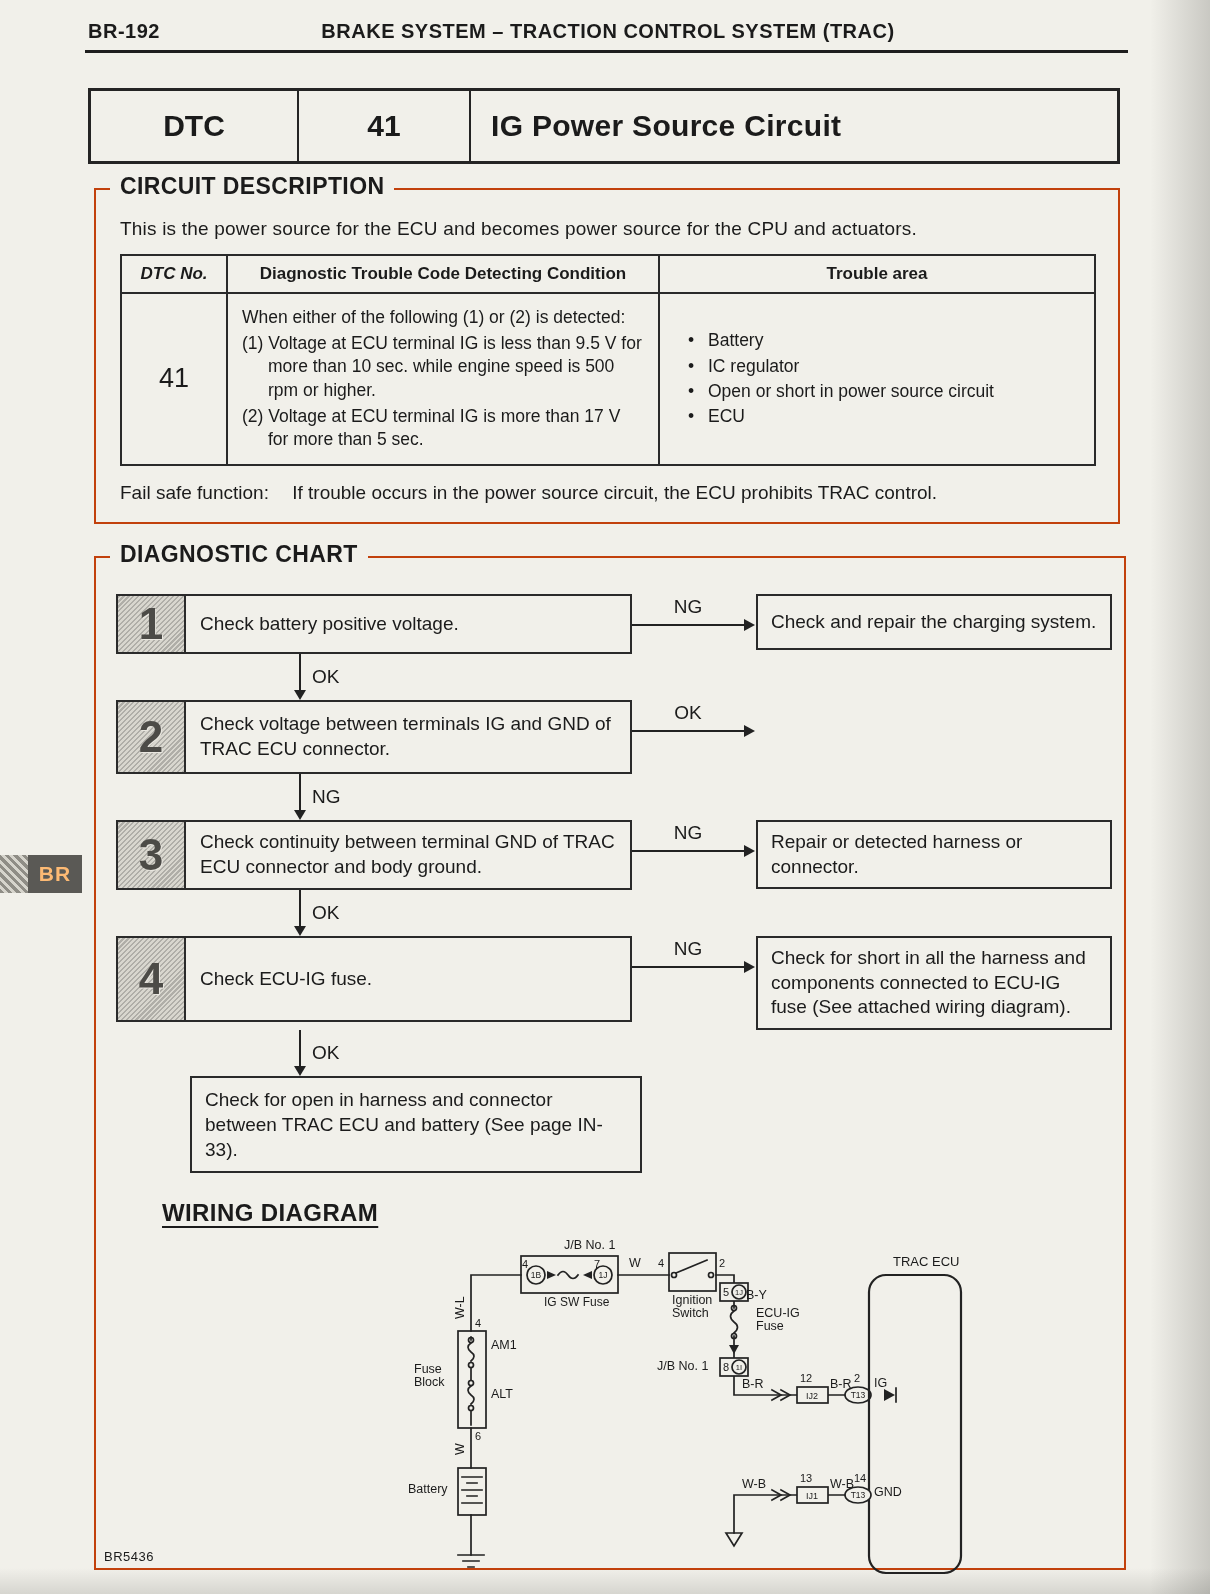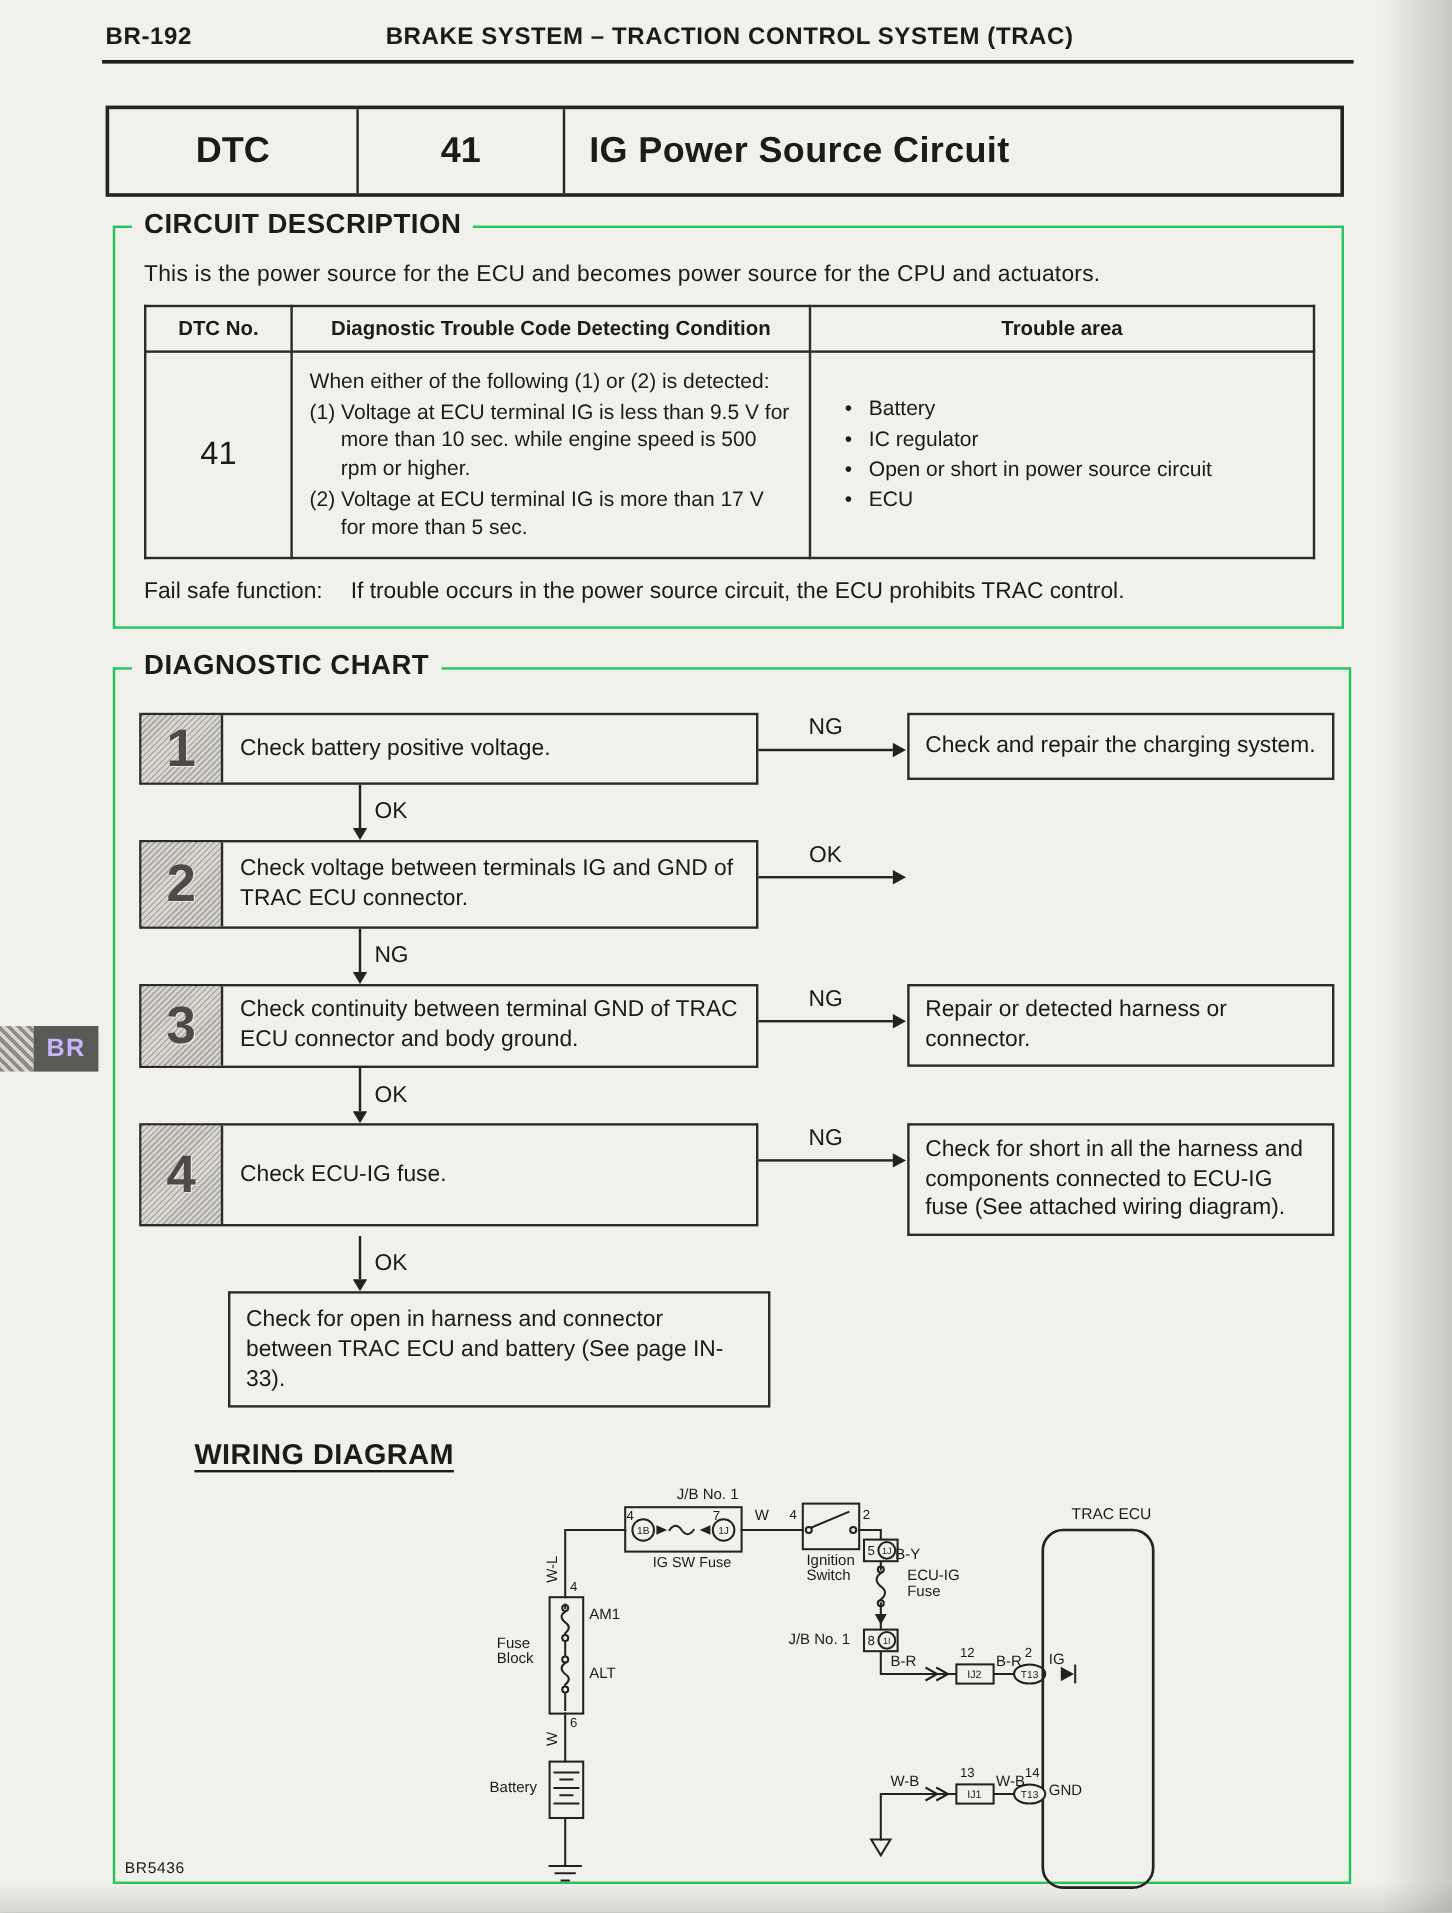--- a/index.html
+++ b/index.html
@@ -15,43 +15,43 @@
   
   .hdr { position:absolute; top:20px; left:88px; width:1040px; display:flex; align-items:baseline; }
   .hdr-code { font-weight:bold; font-size:20px; width:110px; letter-spacing:.5px; }
   .hdr-title { flex:1; text-align:center; font-weight:bold; font-size:20px; letter-spacing:.5px; }
   .hdr-spacer { width:110px; }
   .hdr-rule { position:absolute; top:50px; left:85px; width:1043px; height:3px; background:#1e1e1e; }
 
   
   .side-tab { position:absolute; left:0; top:855px; width:82px; height:38px; display:flex; }
   .side-tab .hatch { width:28px; background:repeating-linear-gradient(45deg,#8f8d86 0 3px,#d6d4cc 3px 6px); }
-  .side-tab .tab-label { flex:1; background:#5a5955; color:#c4b5fd; font-weight:bold; font-size:21px;
+  .side-tab .tab-label { flex:1; background:#5a5955; color:#fdba74; font-weight:bold; font-size:21px;
         display:flex; align-items:center; justify-content:center; letter-spacing:1px; }
 
   
   .dtc-banner { position:absolute; top:88px; left:88px; width:1032px; height:76px;
         border:3px solid #242424; display:flex; align-items:stretch; }
   .dtc-banner .cell { display:flex; align-items:center; font-weight:bold; font-size:30px; }
   .dtc-banner .c1 { width:208px; justify-content:center; border-right:2px solid #242424; }
   .dtc-banner .c2 { width:172px; justify-content:center; border-right:2px solid #242424; }
   .dtc-banner .c3 { flex:1; padding-left:20px; letter-spacing:.3px; }
 
   
-  .section-box { position:absolute; border:2px solid #22c55e; background:transparent; }
+  .section-box { position:absolute; border:2px solid #c2410c; background:transparent; }
   .legend { position:absolute; top:-17px; left:14px; background:#f1f0ea; padding:0 10px;
         font-size:23px; font-weight:bold; letter-spacing:.4px; white-space:nowrap; }
 
   .cd-box { top:188px; left:94px; width:1026px; height:336px; padding:28px 24px 0 24px; }
   .cd-intro { font-size:19px; margin-bottom:14px; letter-spacing:.2px; }
 
   table.dtc-table { border-collapse:collapse; width:976px; }
   table.dtc-table th, table.dtc-table td { border:2px solid #2a2a2a; }
   table.dtc-table th { font-size:17px; font-weight:bold; height:38px; text-align:center; }
-  .th1 { width:122px; } .th2 { width:432px; }
+  .th1 { width:106px;font-style:italic; } .th2 { width:432px; }
   td.dtc-no { text-align:center; vertical-align:middle; font-size:27px; }
   td.cond { vertical-align:top; padding:12px 14px; font-size:17.5px; line-height:1.35; }
   .cond-item { padding-left:26px; text-indent:-26px; margin-top:2px; }
   td.trouble { vertical-align:middle; padding:10px 10px 10px 26px; font-size:17.5px; }
   .trouble-list { list-style:none; }
   .trouble-list li { padding-left:22px; position:relative; line-height:1.45; }
   .trouble-list li::before { content:"\2022"; position:absolute; left:2px; }
   .fail-safe { margin-top:16px; font-size:19px; }
   .fail-safe .fs-label { margin-right:18px; }
 

